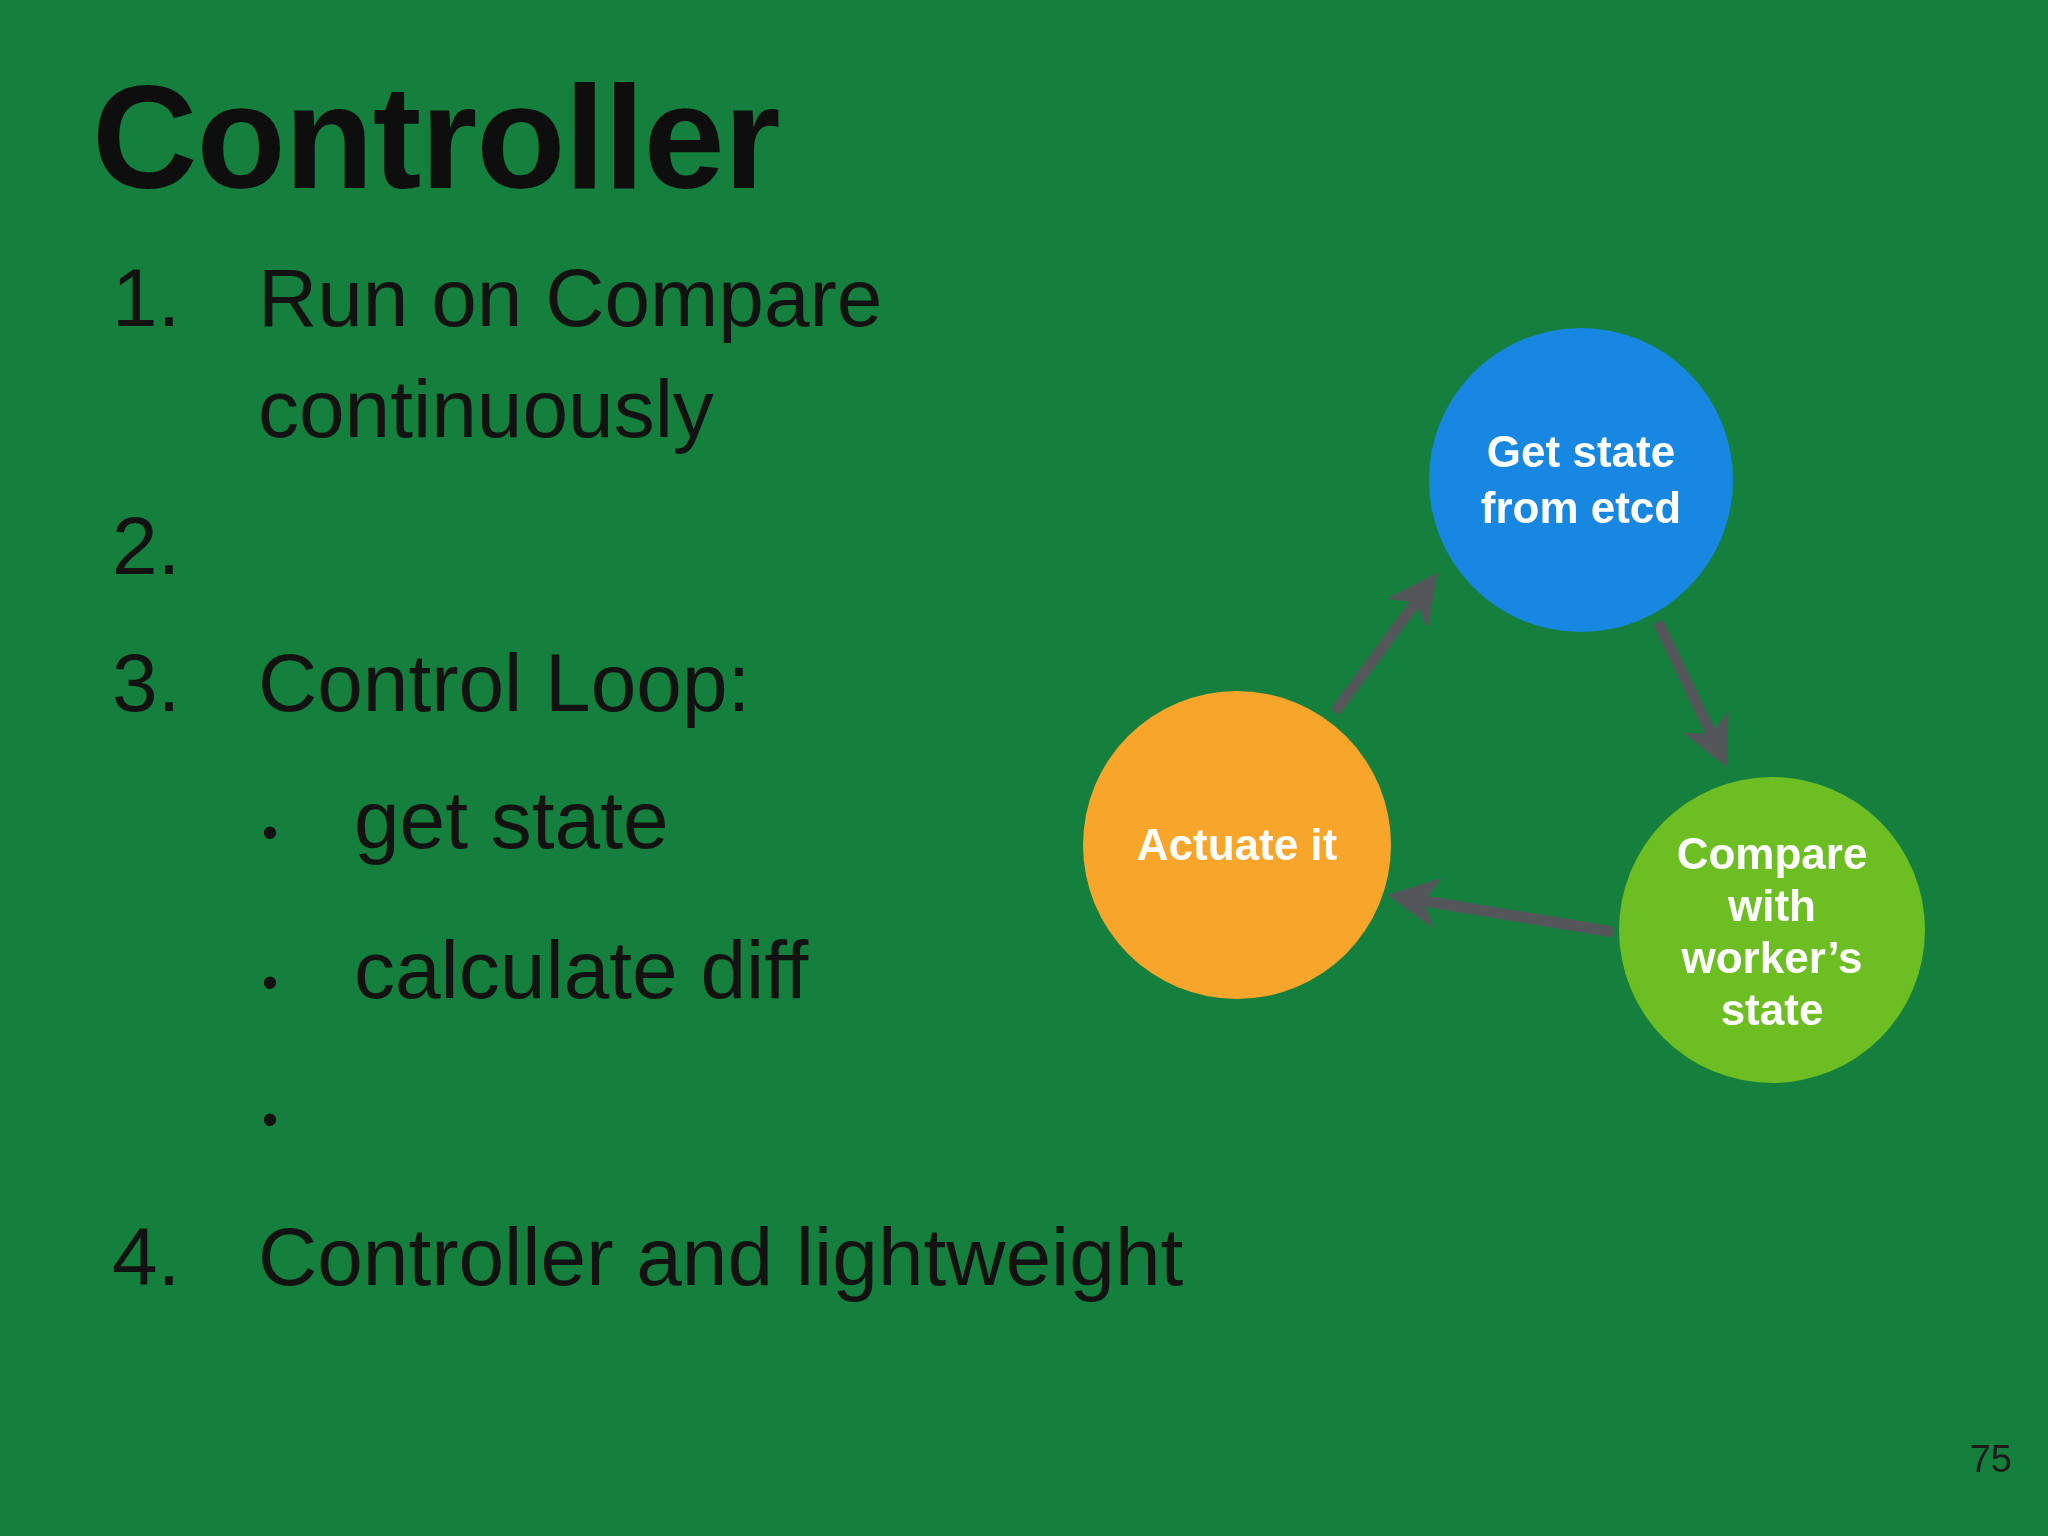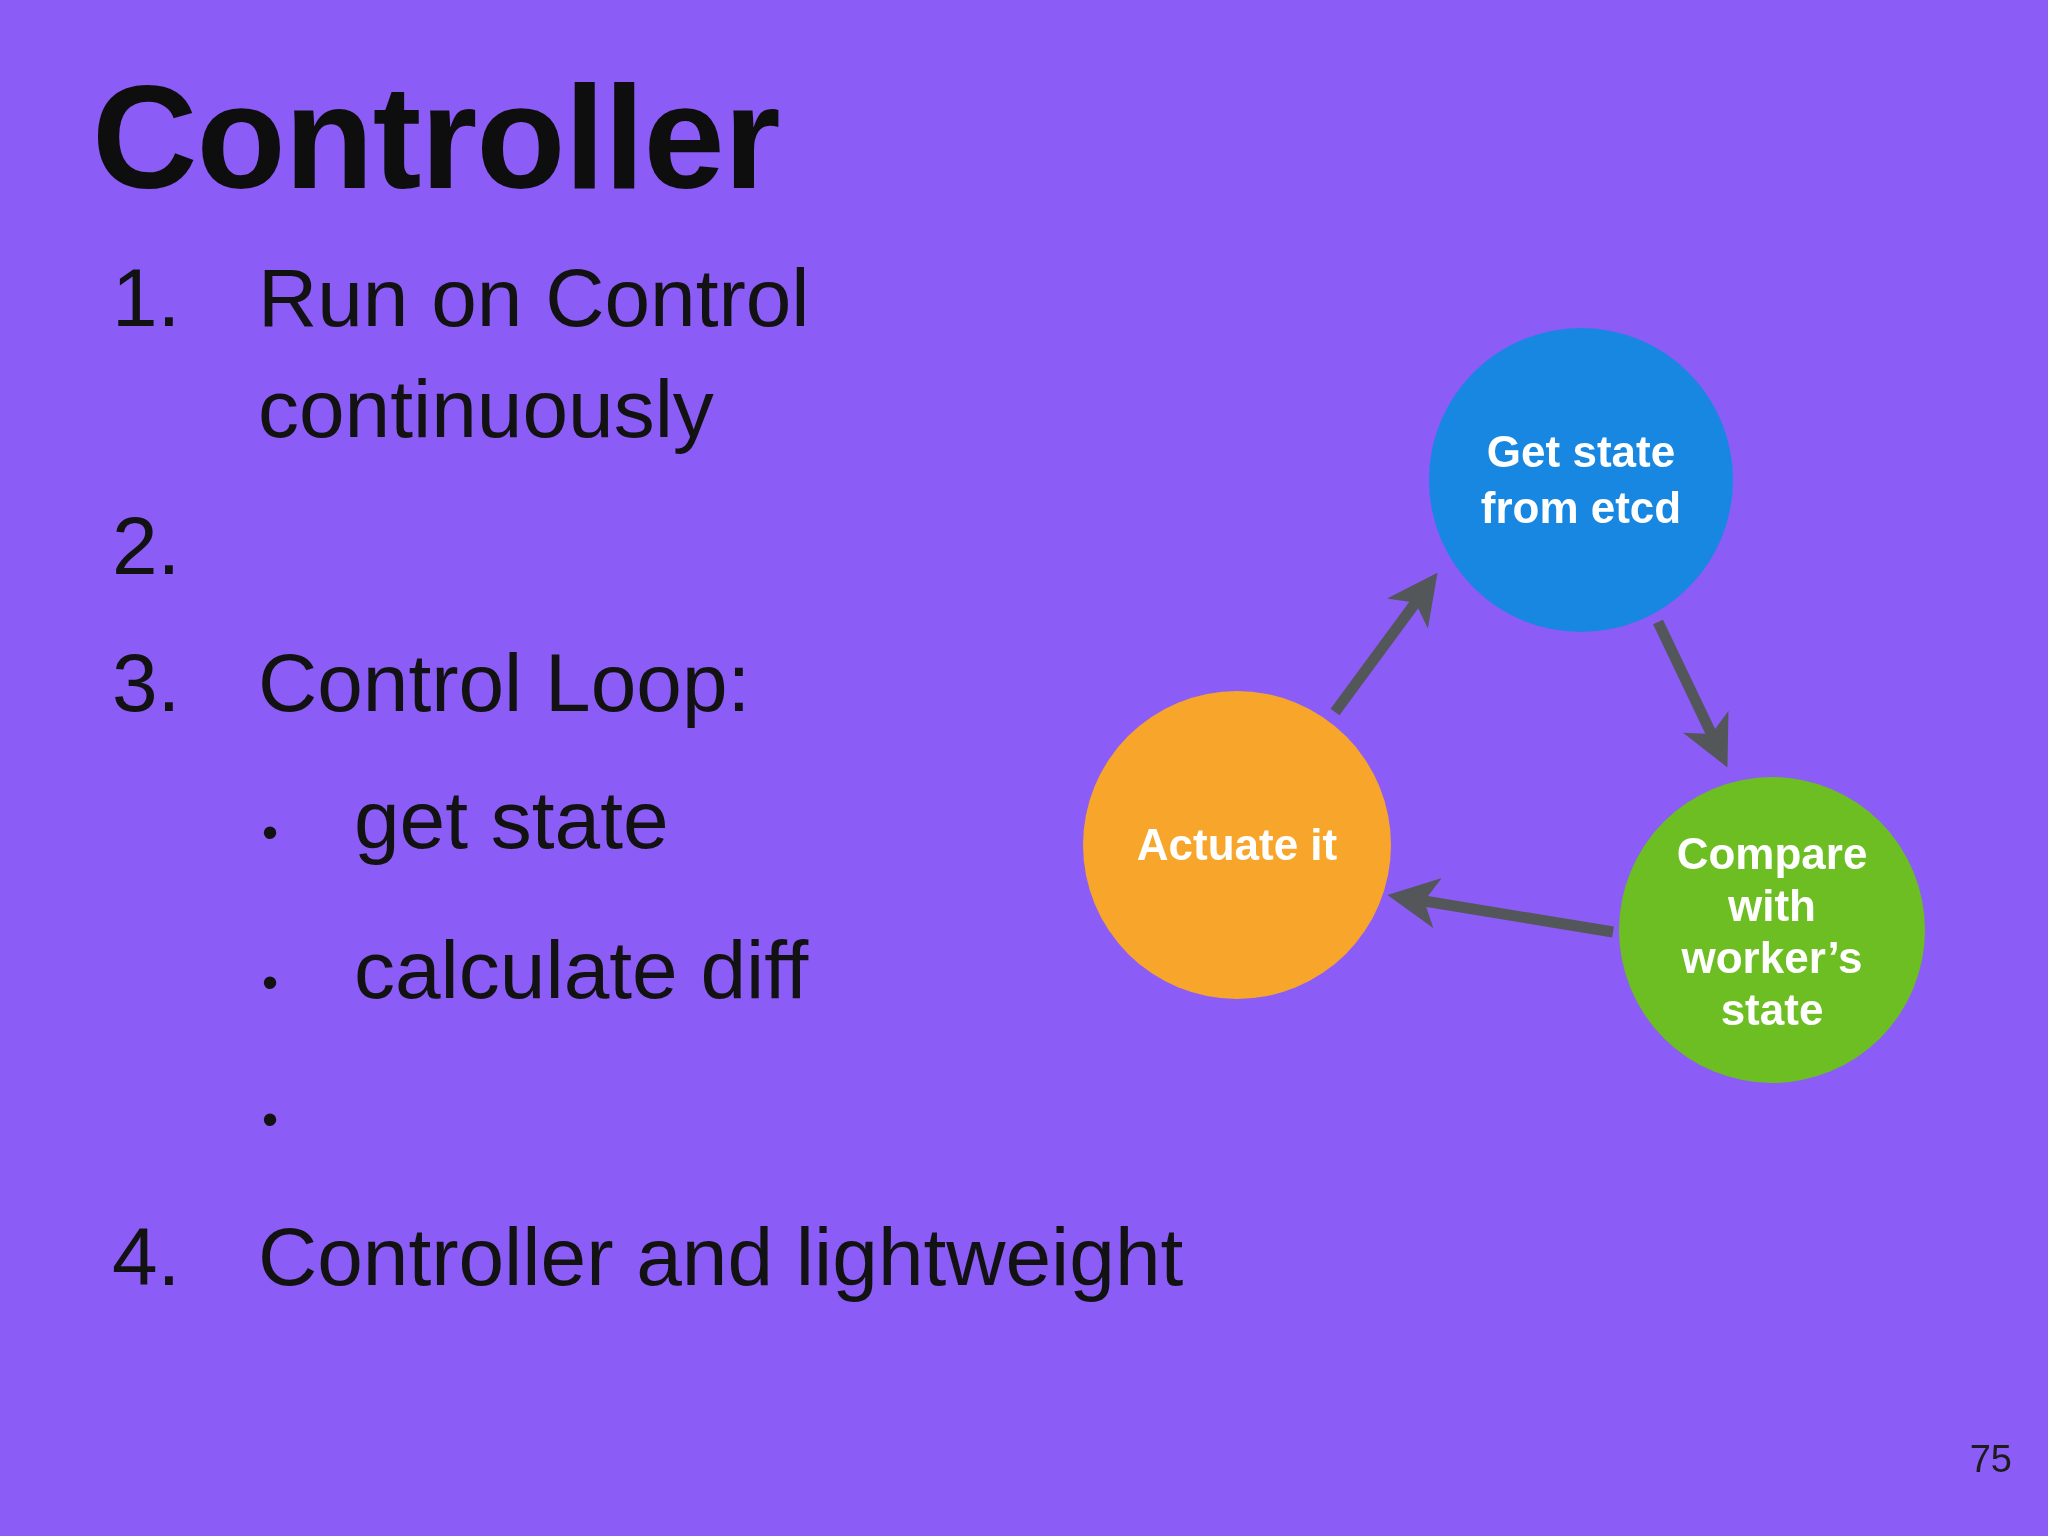--- a/index.html
+++ b/index.html
@@ -1,21 +1,21 @@
 <!DOCTYPE html>
 <html><head>
 <meta charset="utf-8">
 <style>
   html,body{margin:0;padding:0;background:#ffffff;}
   body{
     width:2048px;height:1536px;position:relative;overflow:hidden;
     font-family:"Liberation Sans","DejaVu Sans",sans-serif;
     -webkit-font-smoothing:antialiased;
   }
-  .slide{position:absolute;inset:0;background:#8b5cf6;}
+  .slide{position:absolute;inset:0;background:#15803d;}
 
   
   .title{
     position:absolute;left:92px;top:50px;margin:0;
     font-size:146px;font-weight:700;color:#0e0e0e;
     letter-spacing:-1px;line-height:1.2;white-space:nowrap;
   }
 
   
   .list{
@@ -52,21 +52,21 @@
 
 <div class="slide">
 
   <h1 class="title">Controller</h1>
 
   <div class="list">
 
     <div class="item">
       <div class="row">
         <span class="num">1.</span>
-        <span class="txt">Run on Control</span>
+        <span class="txt">Run on Compare</span>
       </div>
       <div class="row">
         <span class="num"></span>
         <span class="txt">continuously</span>
       </div>
     </div>
 
     <div class="item">
       <div class="row">
         <span class="num">2.</span>

